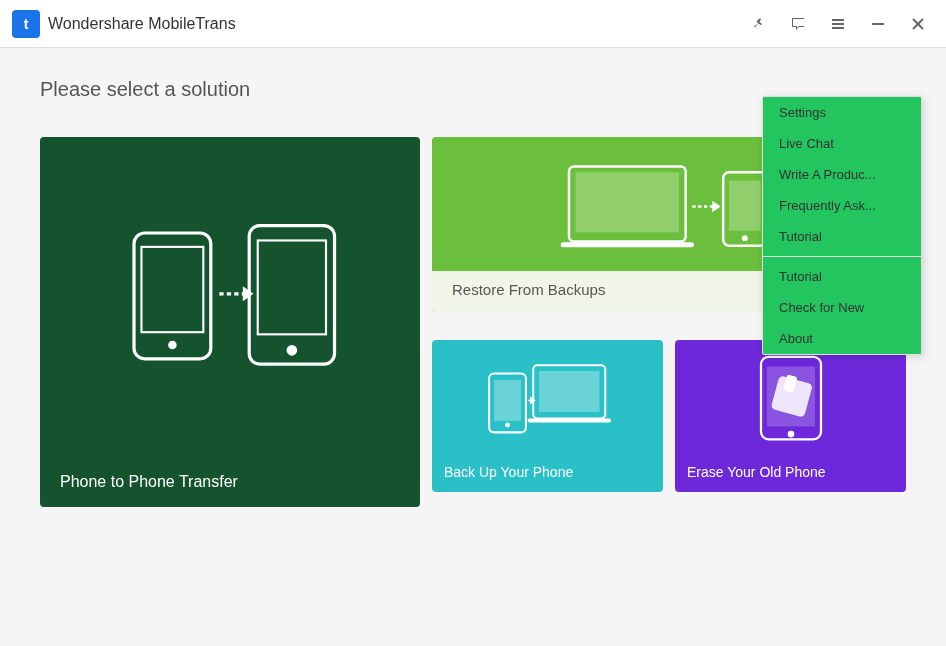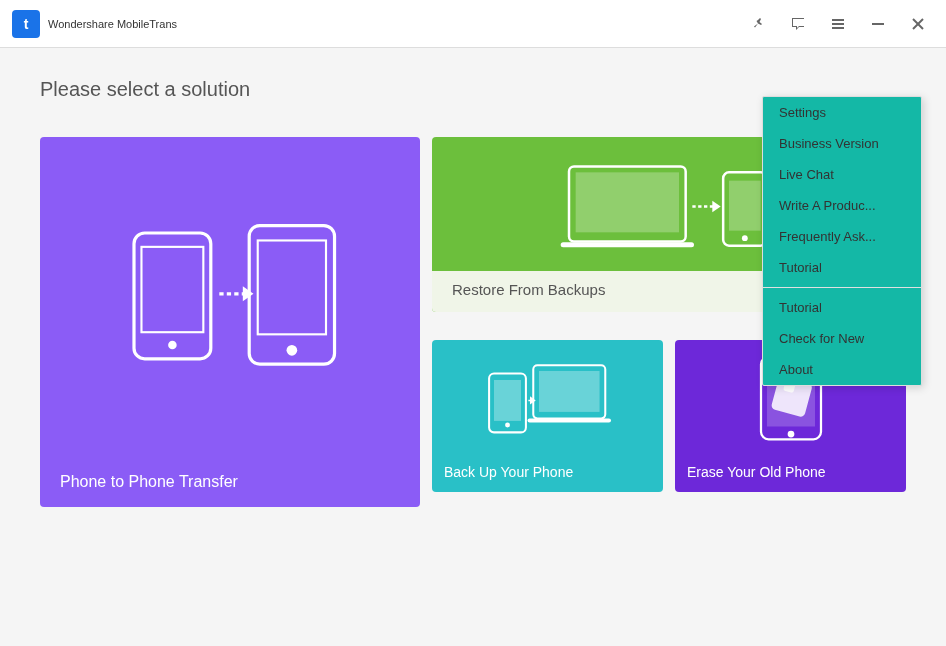--- a/index.html
+++ b/index.html
@@ -37,21 +37,21 @@
       flex-shrink: 0;
     }
 
     .title-bar-logo span {
       color: white;
       font-weight: bold;
       font-size: 14px;
     }
 
     .title-bar-title {
-      font-size: 11px;
+      font-size: 16px;
       color: #333;
       flex: 1;
     }
 
     .title-bar-controls {
       display: flex;
       align-items: center;
       gap: 8px;
     }
 
@@ -109,21 +109,21 @@
     .solution-card {
       border-radius: 4px;
       cursor: pointer;
       position: relative;
       overflow: hidden;
       transition: opacity 0.2s;
     }
 
     
     .card-phone-transfer {
-      background: #8b5cf6;
+      background: #14532d;
       grid-row: 1 / 3;
       grid-column: 1;
       height: 370px;
       display: flex;
       flex-direction: column;
       align-items: flex-start;
     }
 
     .card-phone-transfer .card-icon-area {
       flex: 1;
@@ -229,21 +229,21 @@
       font-size: 14px;
       color: white;
       font-weight: 400;
     }
 
     
     .dropdown-menu {
       position: absolute;
       top: 48px;
       right: 24px;
-      background: #14b8a6;
+      background: #22c55e;
       border: 1px solid #ddd;
       box-shadow: 2px 2px 8px rgba(0,0,0,0.15);
       z-index: 100;
       min-width: 160px;
       border-radius: 2px;
     }
 
     .dropdown-item {
       padding: 8px 16px;
       font-size: 13px;
@@ -383,21 +383,20 @@
           </svg>
         </div>
         <div class="card-label">Erase Your Old Phone</div>
       </div>
 
     </div>
   </div>
 
   <div class="dropdown-menu">
     <div class="dropdown-item">Settings</div>
-    <div class="dropdown-item">Business Version</div>
     <div class="dropdown-item">Live Chat</div>
     <div class="dropdown-item">Write A Produc...</div>
     <div class="dropdown-item">Frequently Ask...</div>
     <div class="dropdown-item">Tutorial</div>
     <div class="dropdown-divider"></div>
     <div class="dropdown-item">Tutorial</div>
     <div class="dropdown-item">Check for New</div>
     <div class="dropdown-item">About</div>
   </div>
 

